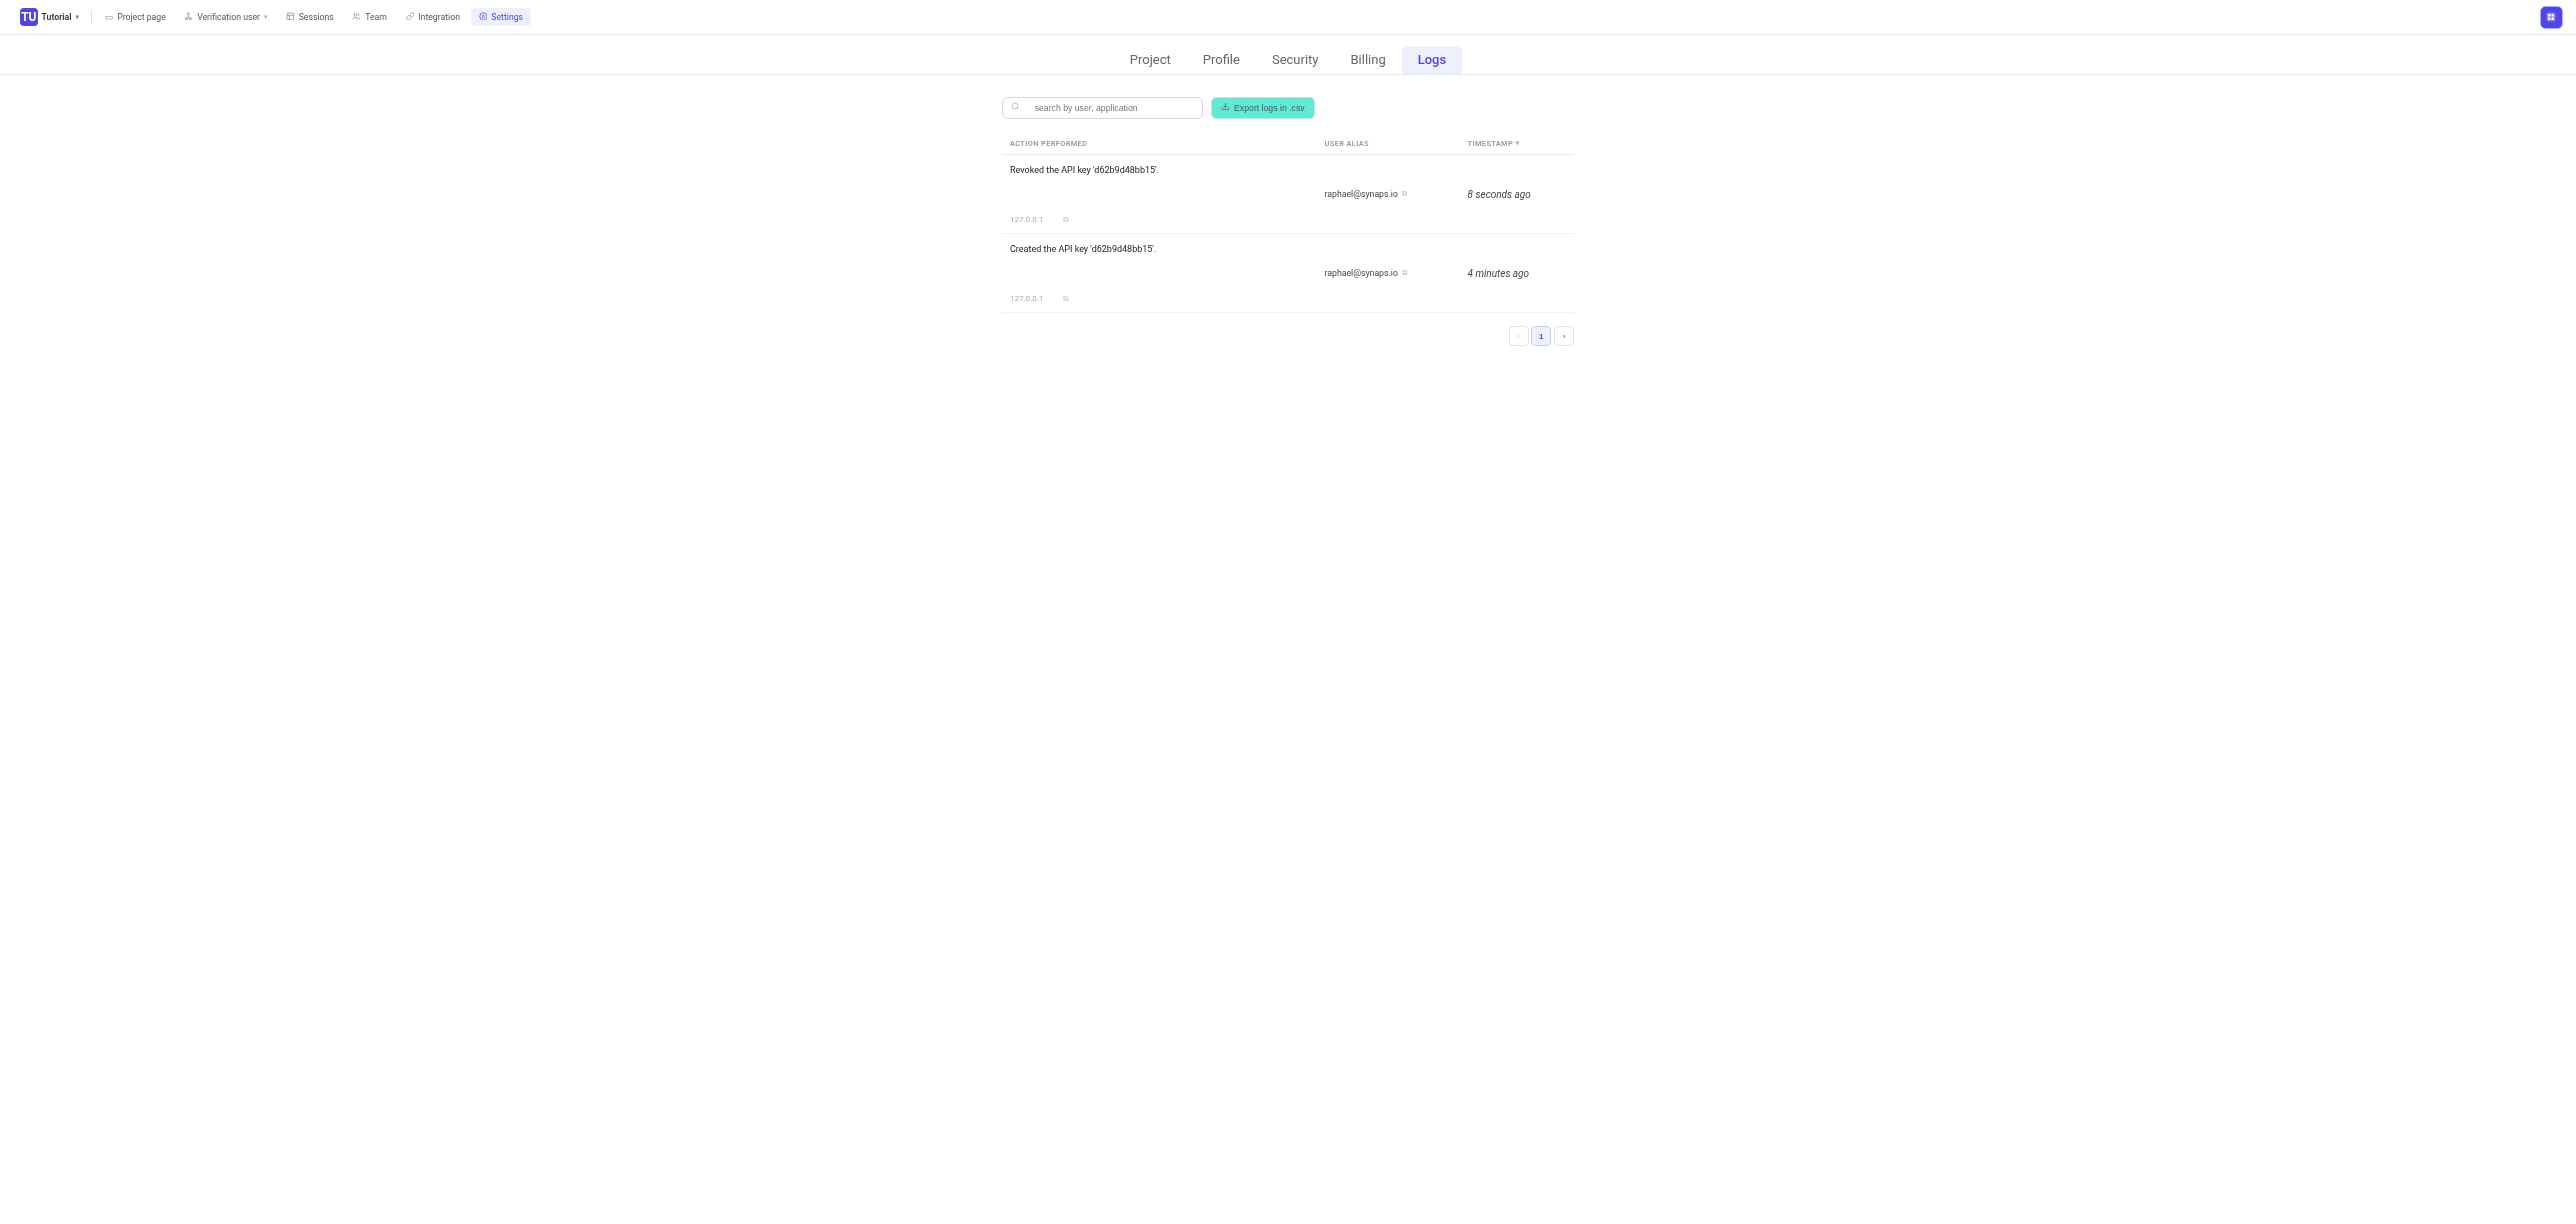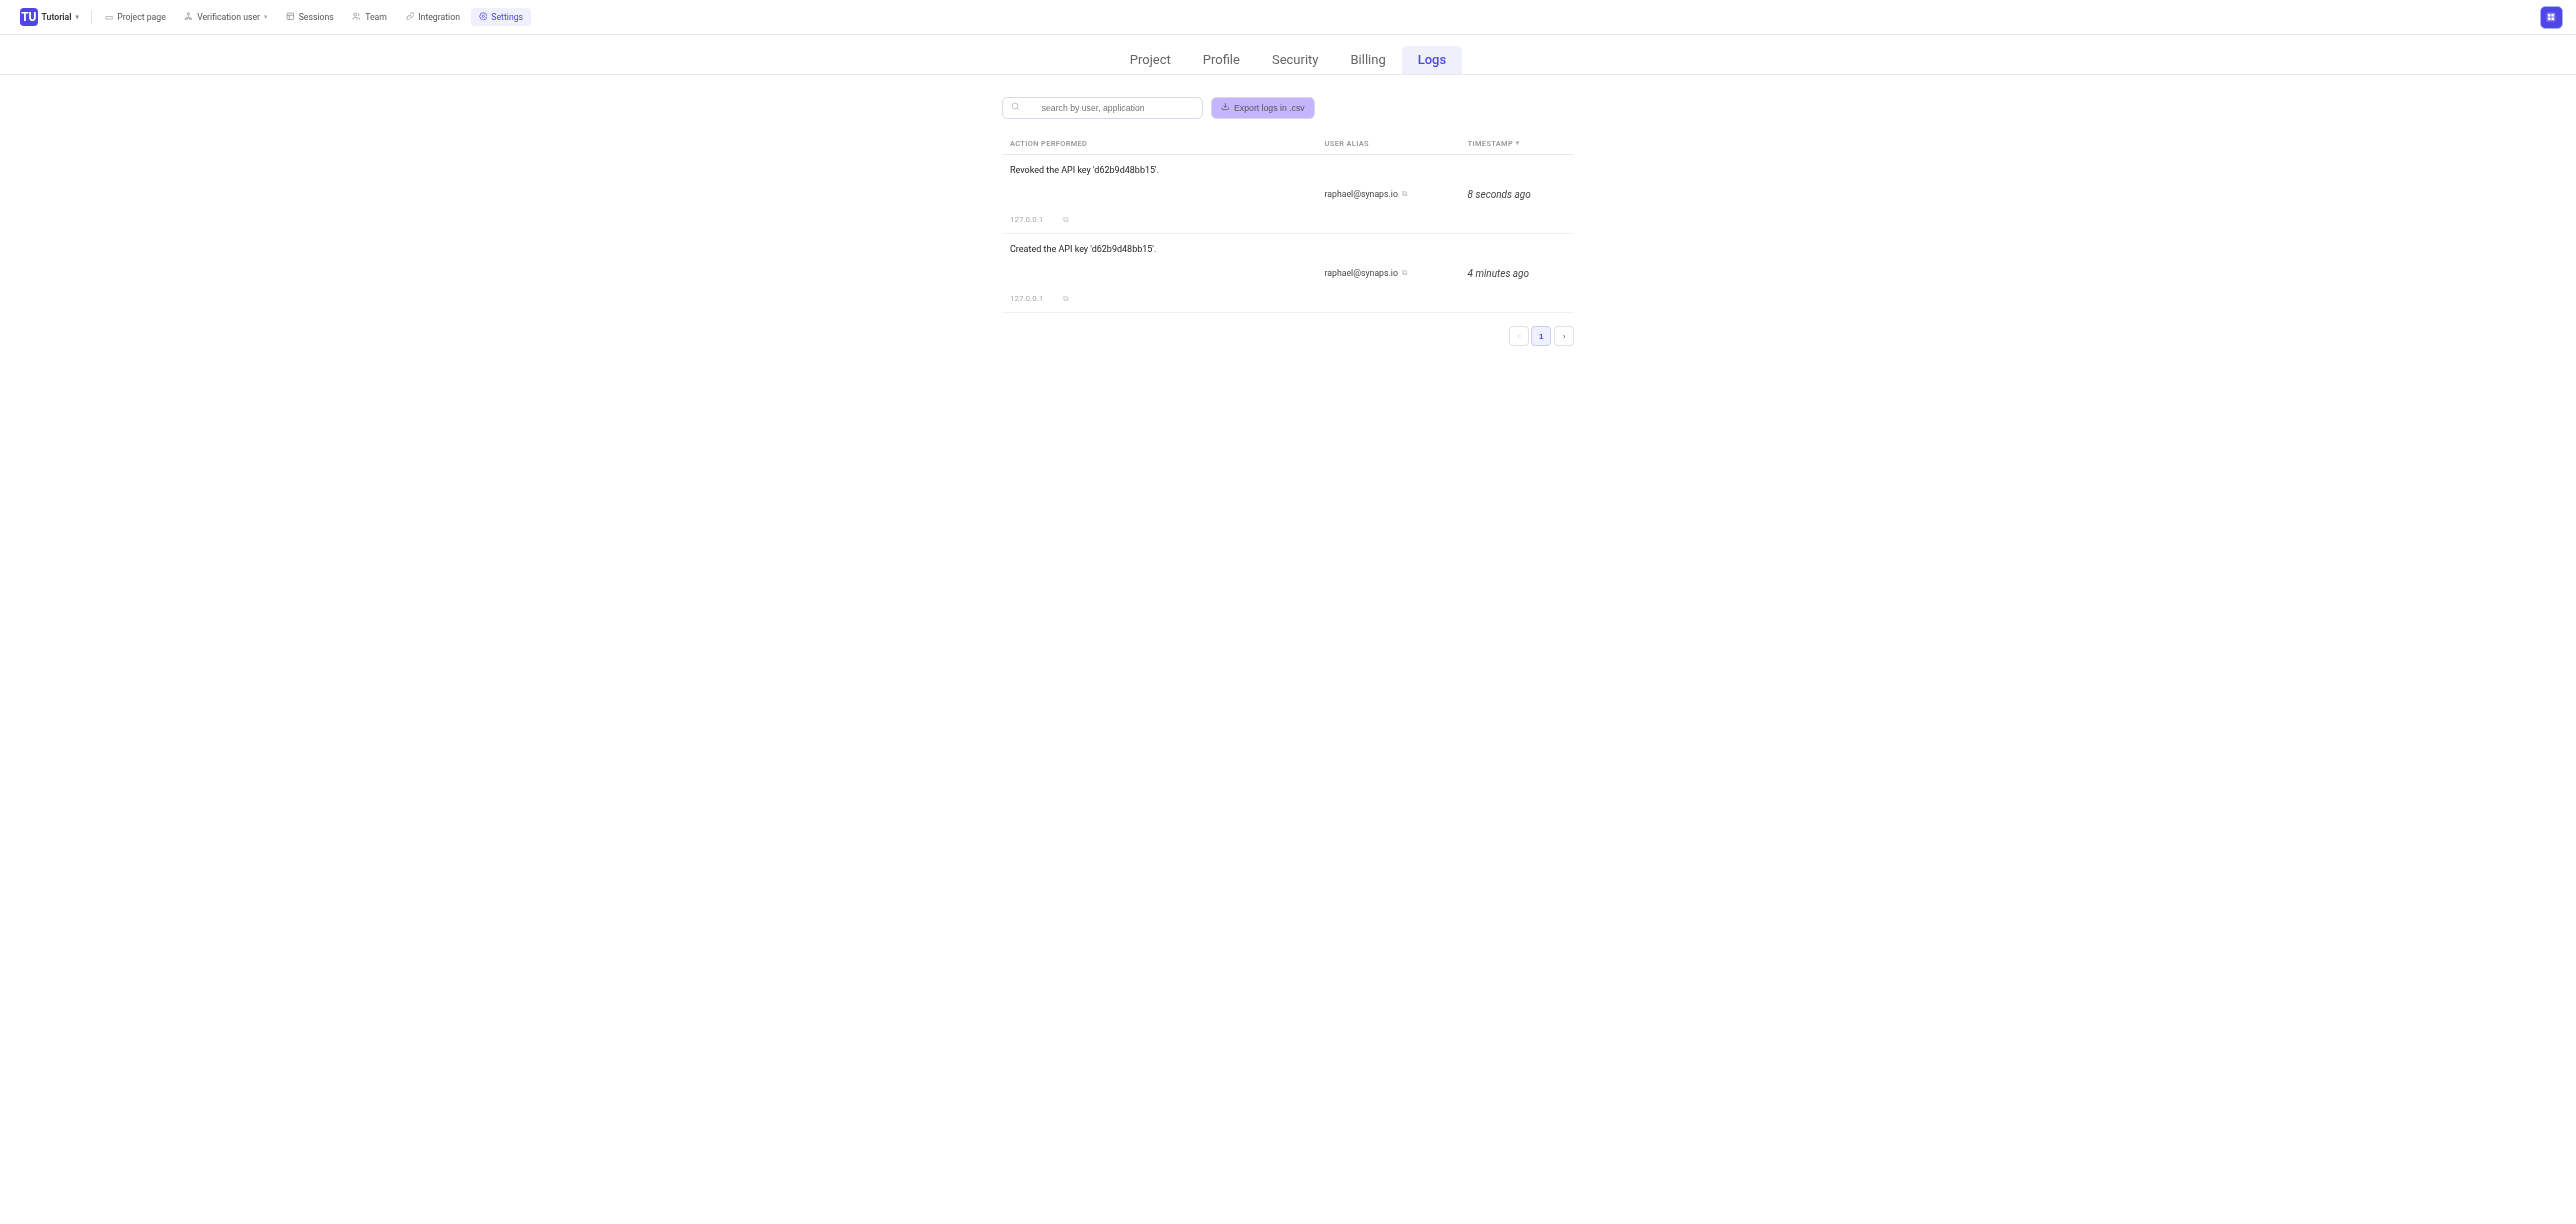--- a/index.html
+++ b/index.html
@@ -70,32 +70,32 @@
       padding: 21.5px 16px;
     }
 
     
     .toolbar {
       display: flex; align-items: center; gap: 8px; margin-bottom: 13.4px;
     }
     .search-wrap {
       display: flex; align-items: center;
       border: 0.7px solid #d8d8e8; border-radius: 5.4px;
-      padding: 4.7px 8px; gap: 22px; flex: 1; max-width: 201px;
+      padding: 4.7px 8px; gap: 15px; flex: 1; max-width: 201px;
       background: #fff;
     }
     .search-wrap .search-icon { color: #aaa; font-size: 8.7px; }
     .search-wrap input {
       border: none; outline: none; font-size: 8.7px; color: #555;
       background: transparent; width: 100%;
     }
     .export-btn {
       display: flex; align-items: center; gap: 4px;
       padding: 4.7px 9.4px; border: 0.7px solid #d8d8e8; border-radius: 5.4px;
-      background: #c4b5fd; cursor: pointer; font-size: 8.7px; color: #555; justify-content: flex-end;
+      background: #5eead4; cursor: pointer; font-size: 8.7px; color: #555; justify-content: flex-end;
     }
     .export-icon { font-size: 8.7px; }
 
     
     .log-table { width: 100%; border-collapse: collapse; }
     .log-table thead tr {
       border-bottom: 0.7px solid #e8e8ef;
     }
     .log-table th {
       padding: 6.7px 8px; text-align: left;

